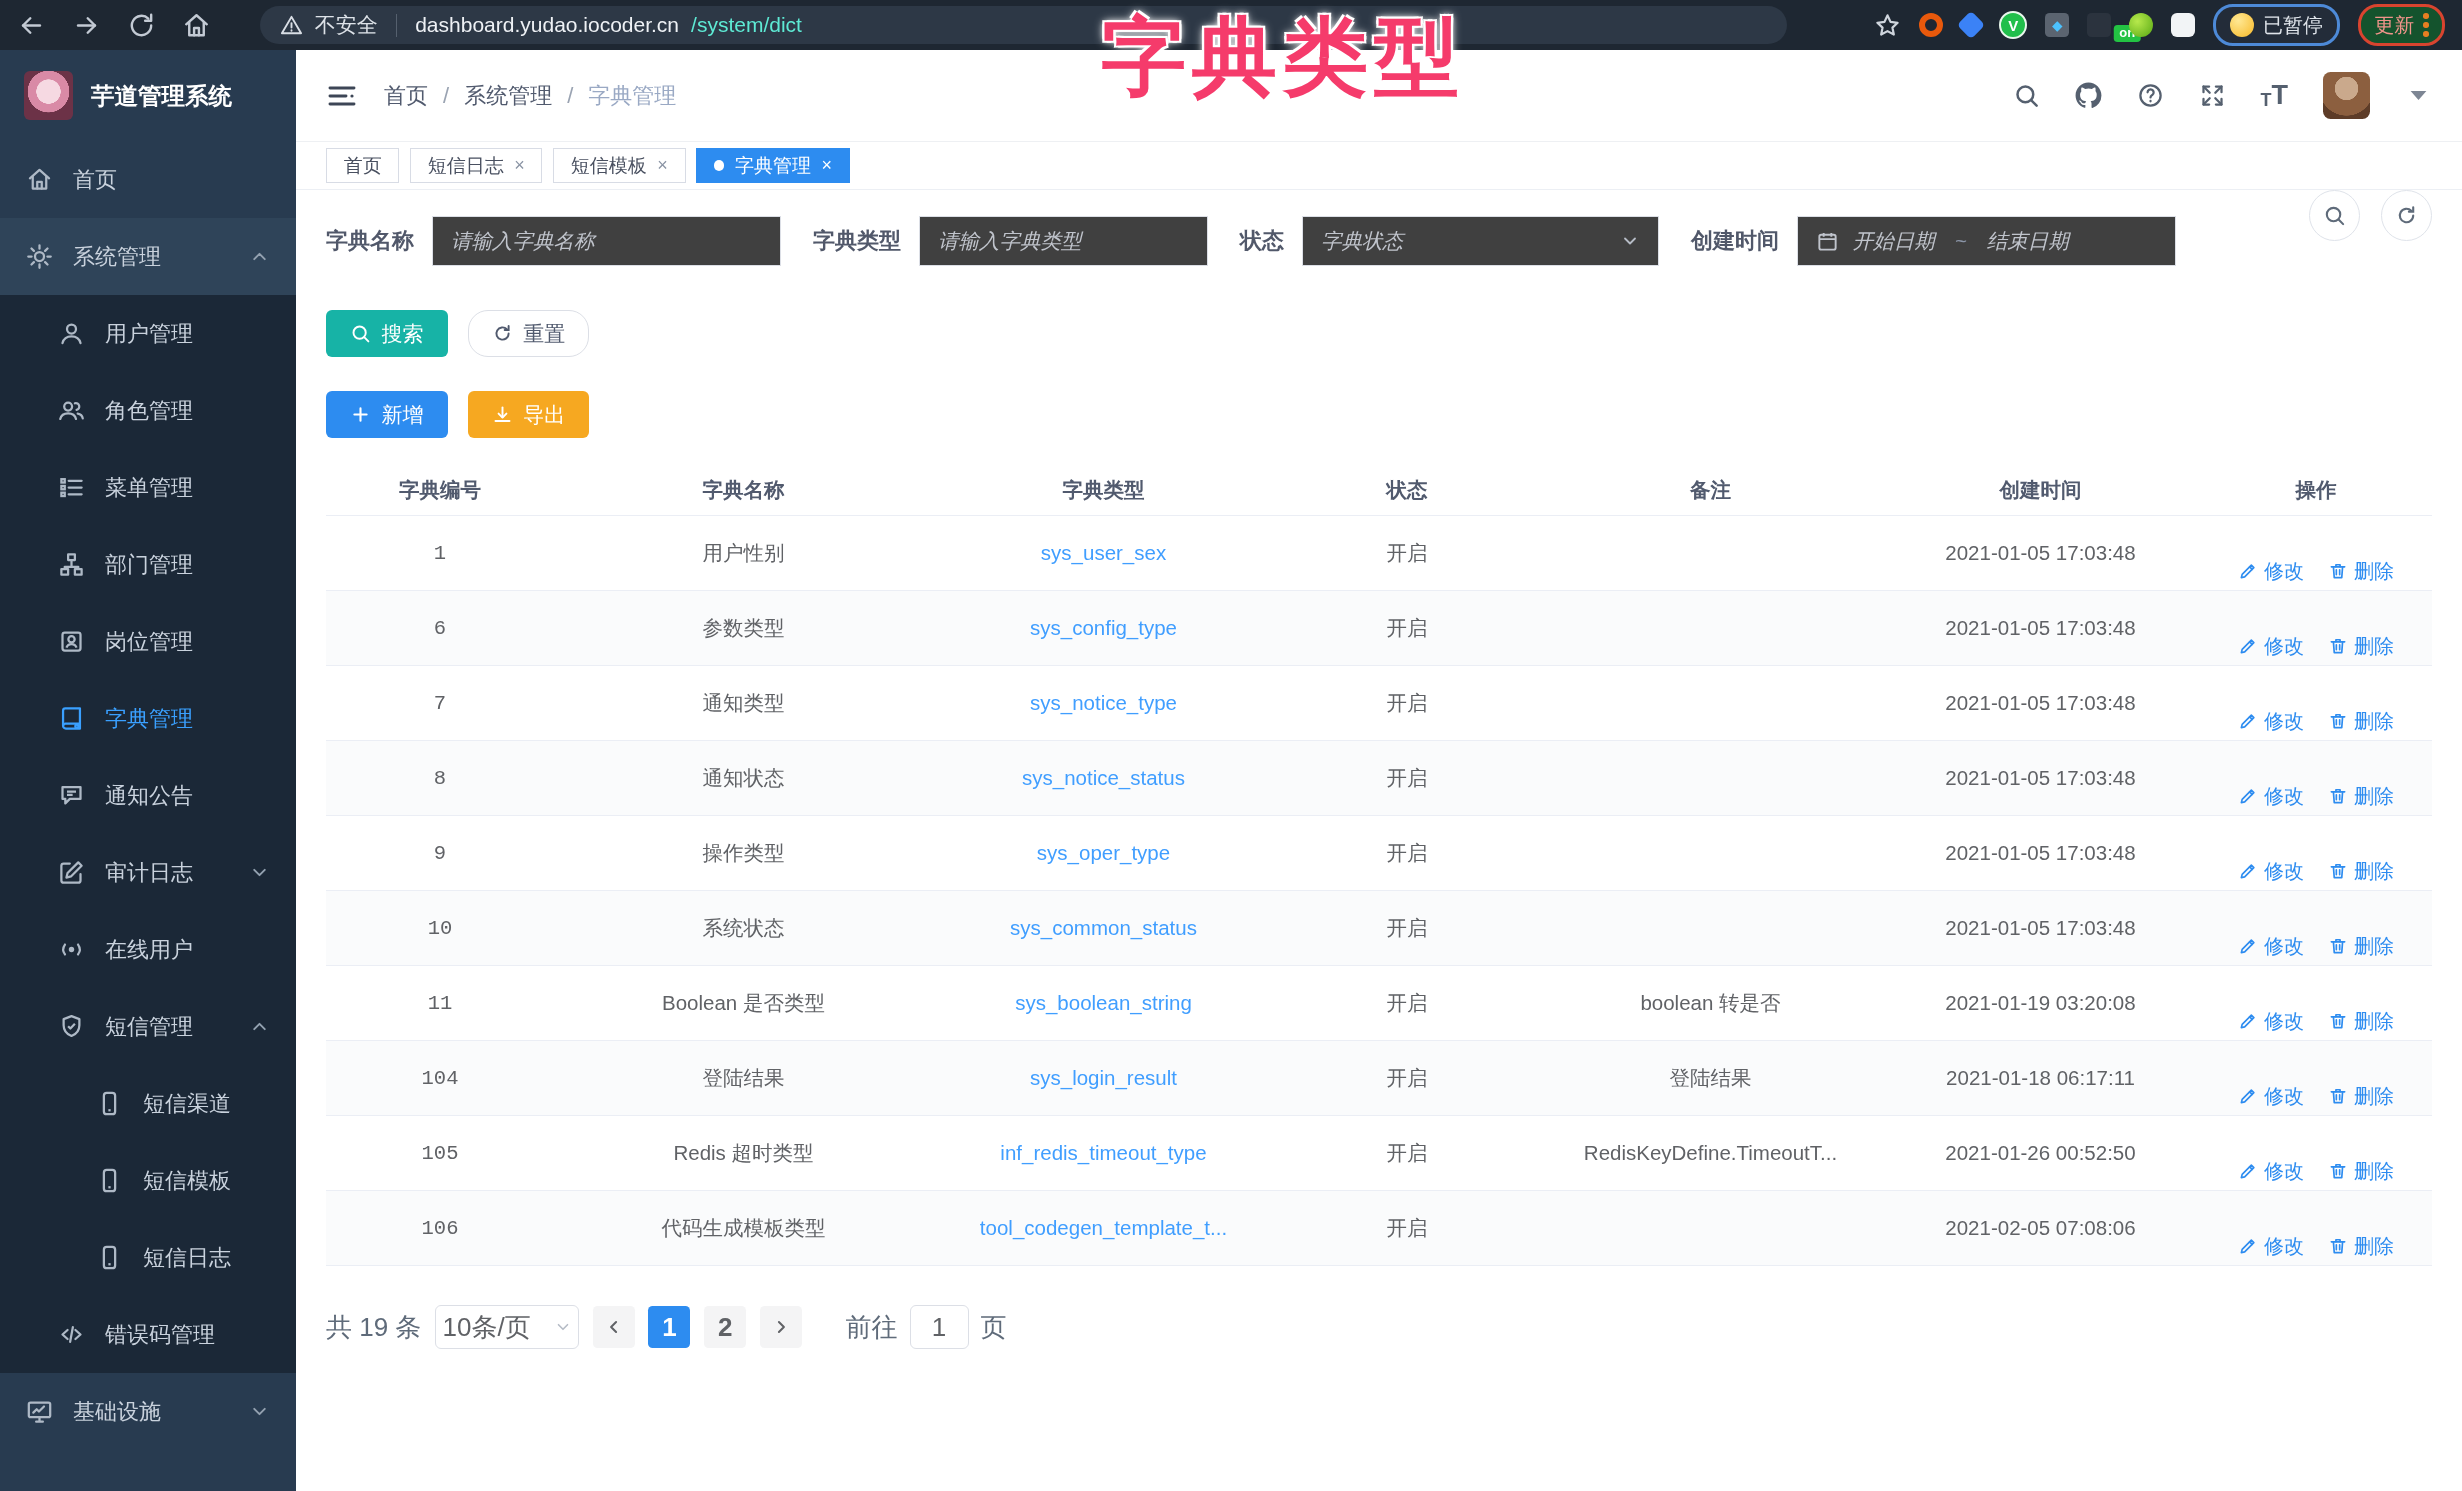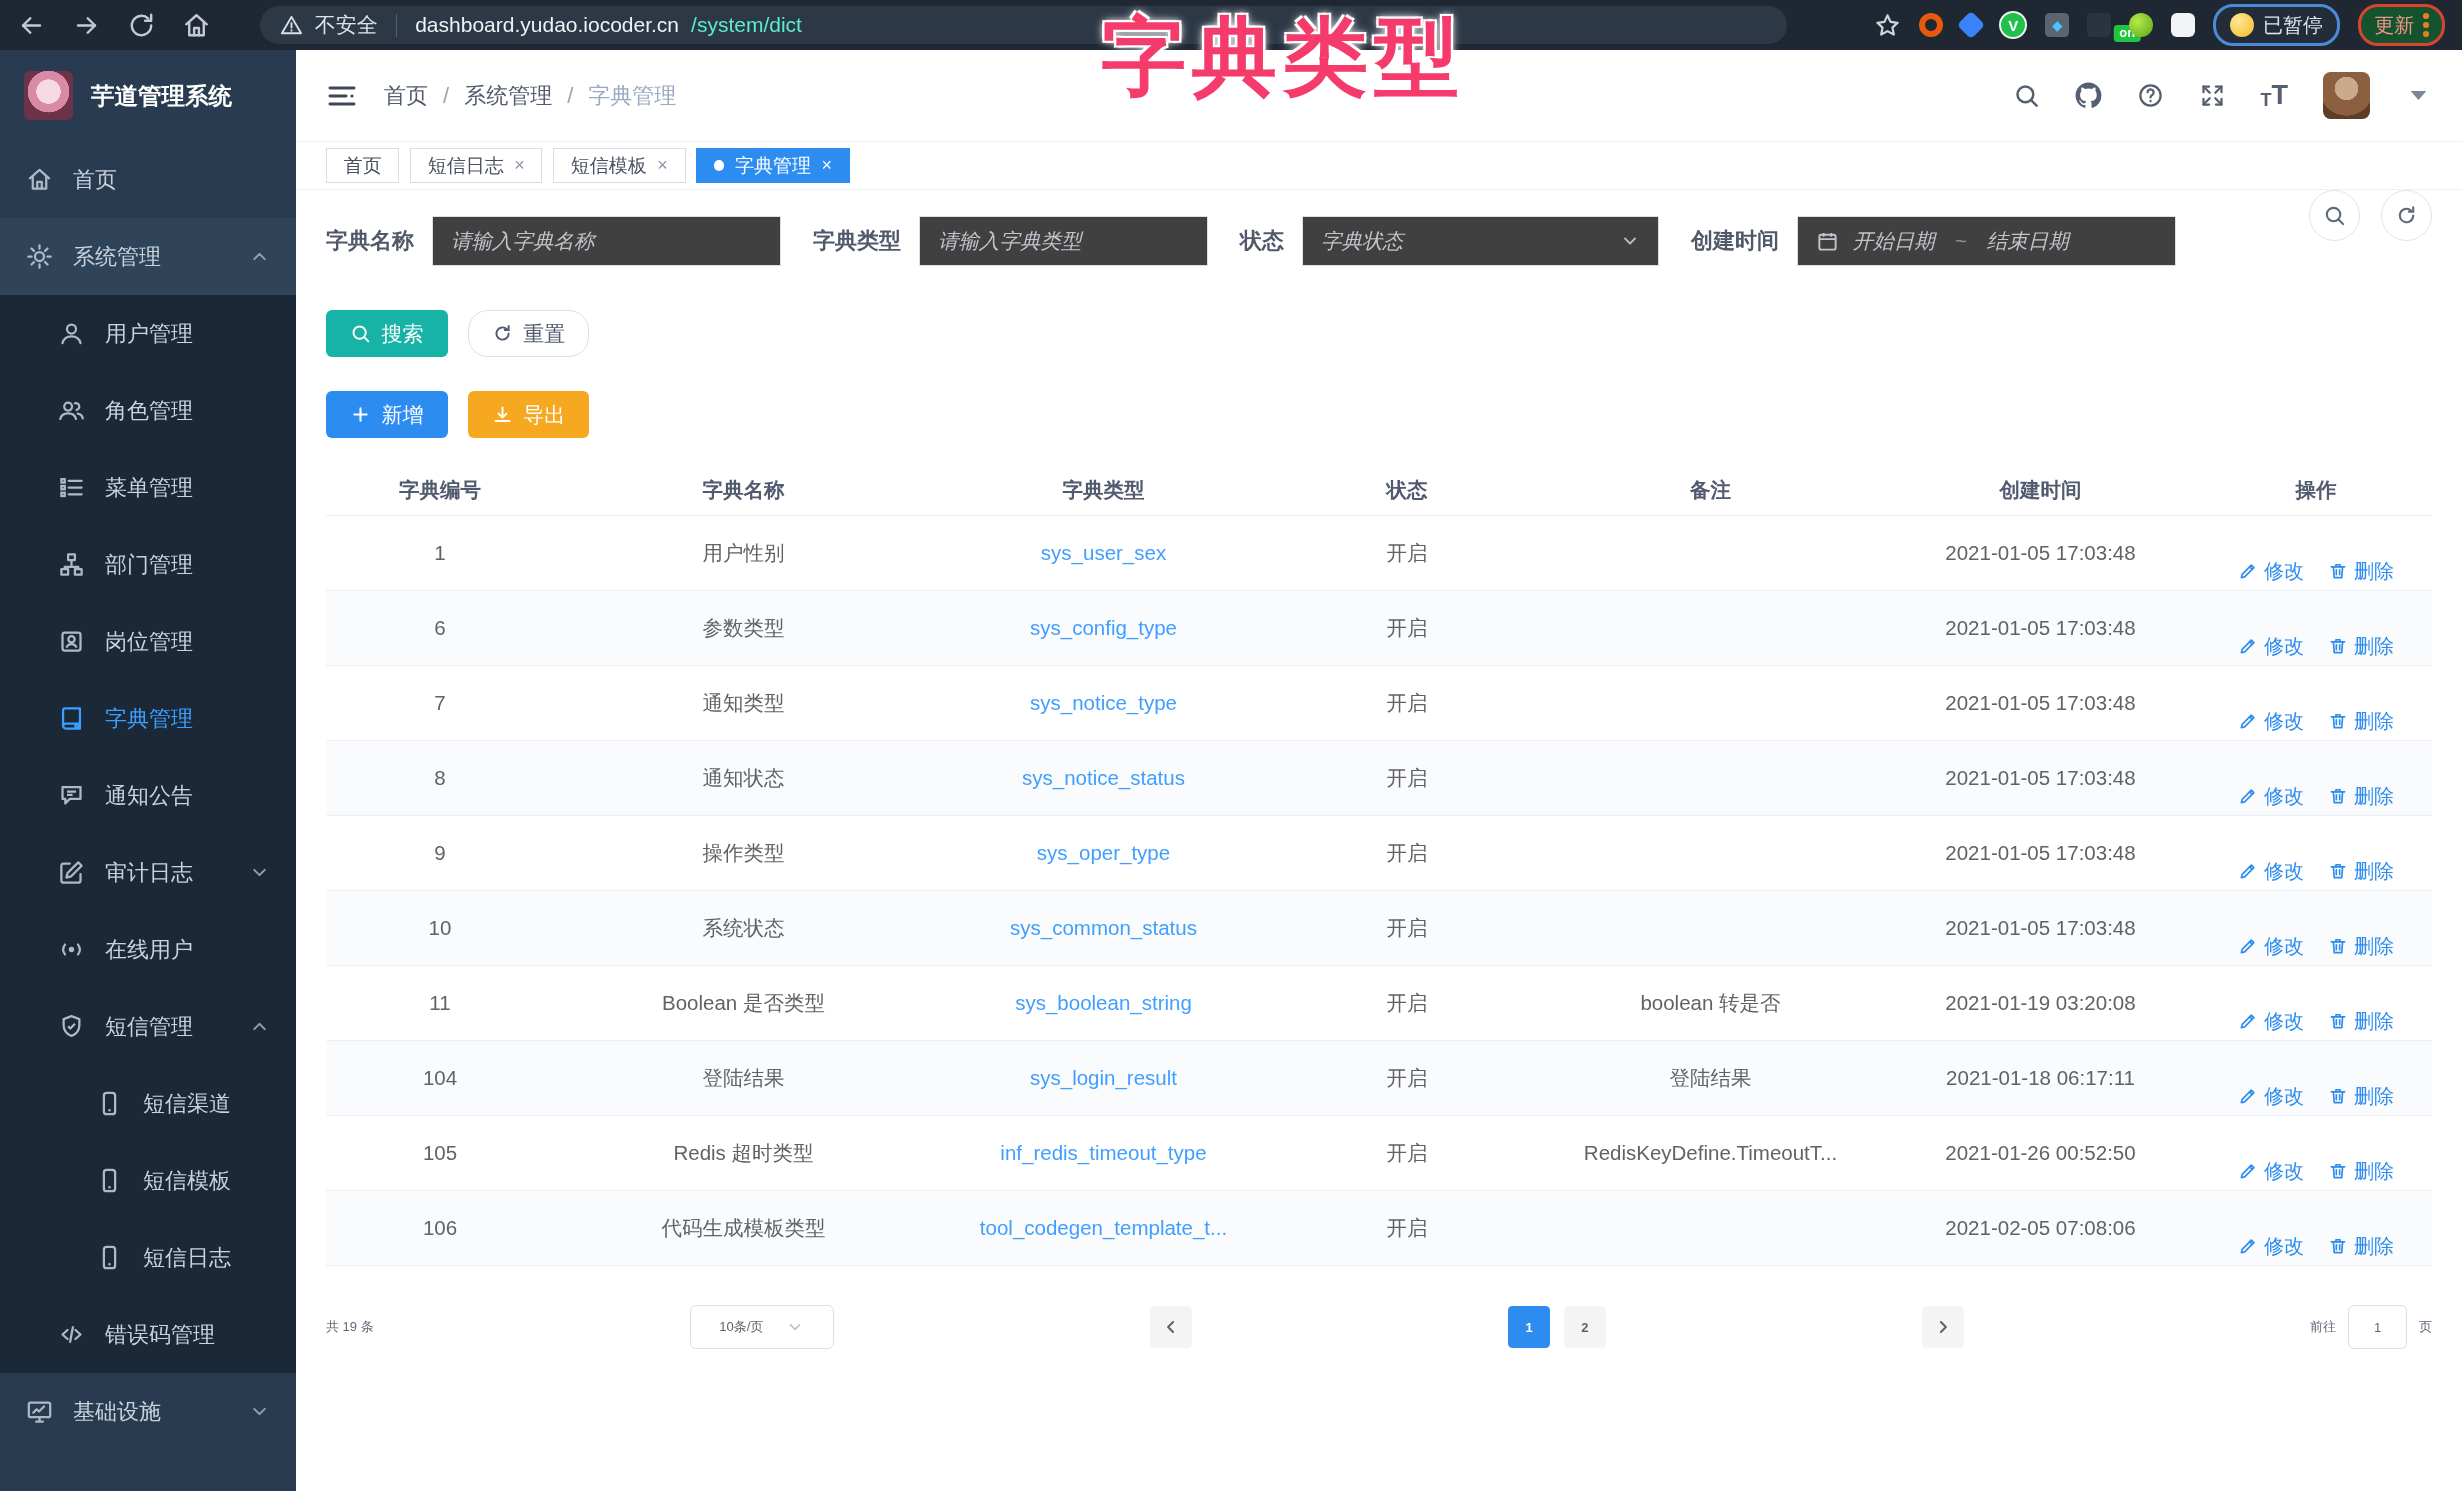--- a/index.html
+++ b/index.html
@@ -101,28 +101,28 @@
   .tool-circles{position:absolute;right:30px;display:flex;gap:21px;}
   .circ{width:49px;height:49px;border-radius:50%;border:1.5px solid #dfe3ea;display:flex;align-items:center;
         justify-content:center;color:#5f6b7a;cursor:pointer;background:#fff;}
   .circ .ic{width:23px;height:23px;}
   
   .table{margin-top:27px;font-size:20.5px;color:#606266;}
   .thead{display:flex;height:50px;align-items:center;font-weight:bold;color:#515a6e;border-bottom:0.8px solid #ebeef5;}
   .tr{display:flex;height:74px;align-items:center;border-bottom:0.8px solid #ebeef5;}
   .tr:nth-child(even){background:#fafbfc;}
   .td,.th{text-align:center;flex-shrink:0;overflow:hidden;white-space:nowrap;}
-  .c1{width:228px;} .c2{width:379px;} .c3{width:341px;} .c4{width:266px;} .c5{width:341px;} .c6{width:319px;} .c7{width:232px;}
+  .c1{width:228px;font-family:Liberation Mono, monospace;} .c2{width:379px;} .c3{width:341px;} .c4{width:266px;} .c5{width:341px;} .c6{width:319px;} .c7{width:232px;}
   .tlink{color:#409eff;cursor:pointer;}
   .ops{display:flex;justify-content:center;gap:24px;}
   .op{color:#2d8cf0;font-size:20px;display:flex;align-items:center;gap:6px;cursor:pointer;margin-top:36px;}
   .op .ic{width:20px;height:20px;}
   
-  .pager{display:flex;align-items:center;justify-content:space-between;gap:13.7px;margin-top:39px;
-         font-size:13px;color:#5f6b7a;}
+  .pager{display:flex;align-items:center;justify-content:flex-start;gap:13.7px;margin-top:39px;
+         font-size:26px;color:#5f6b7a;}
   .psize{width:144px;height:44px;border:1.5px solid #dcdfe6;border-radius:6px;display:flex;align-items:center;
          justify-content:center;gap:23px;color:#606266;cursor:pointer;box-sizing:border-box;}
   .psize .caret{width:18px;height:18px;color:#b6bcc6;}
   .pbtn{width:42px;height:42px;border-radius:4.6px;background:#f4f4f5;color:#606266;display:flex;align-items:center;
         justify-content:center;cursor:pointer;font-weight:bold;}
   .pbtn .ic{width:20px;height:20px;}
   .pbtn.on{background:#2d8cf0;color:#fff;}
   .goto{display:flex;align-items:center;gap:12px;margin-left:30px;}
   .ginp{width:59px;height:44px;border:1.5px solid #dcdfe6;border-radius:6px;display:flex;align-items:center;
         justify-content:center;color:#606266;box-sizing:border-box;cursor:text;}

